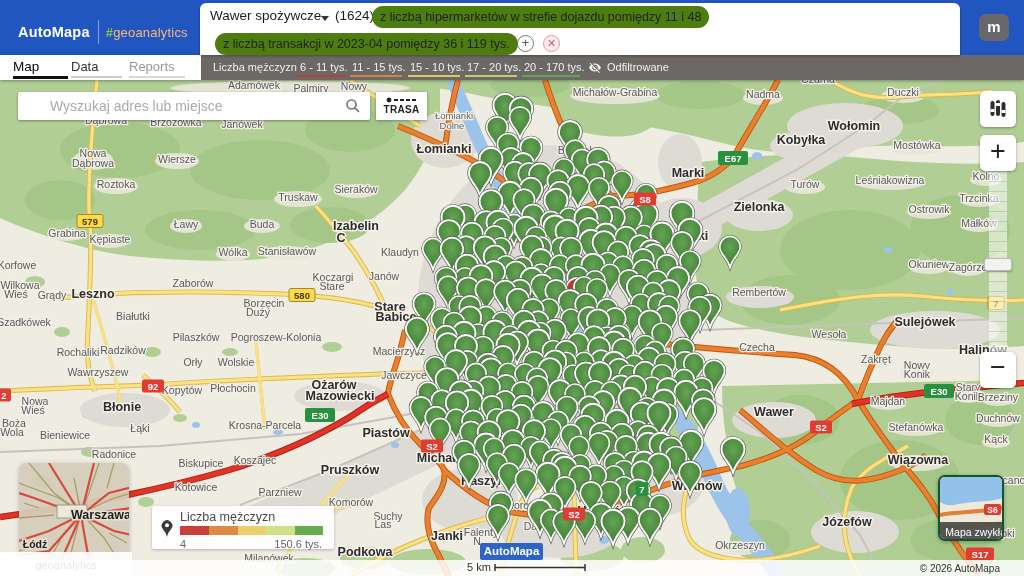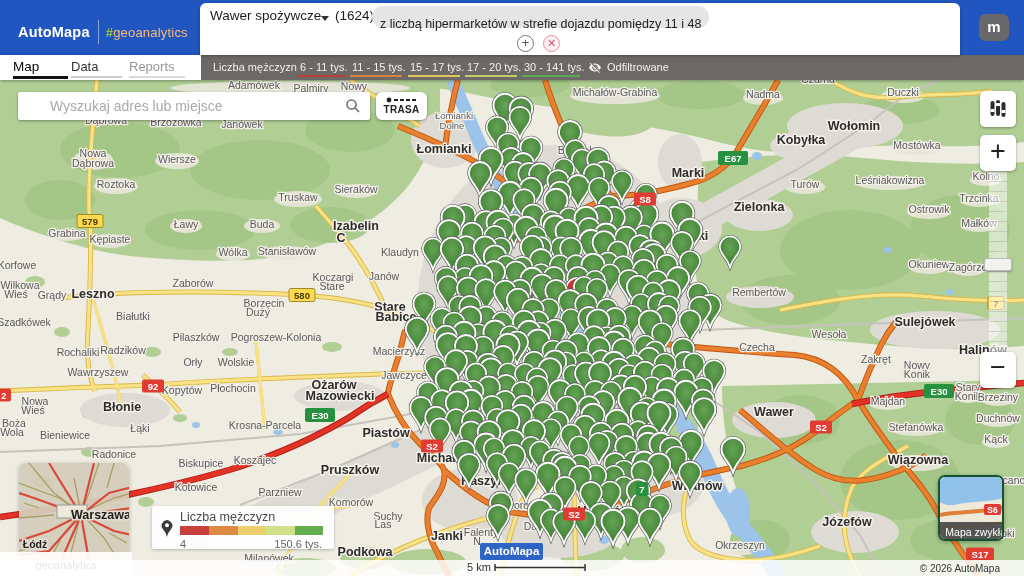--- a/index.html
+++ b/index.html
@@ -7,21 +7,21 @@
 
 #hdr{position:absolute;left:0;top:0;width:1024px;height:55px;background:#2156c0;z-index:30}
 #logo{position:absolute;left:18px;top:20px;color:#fff;font-size:14.5px;font-weight:bold;letter-spacing:.2px}
 #logo .sep{display:inline-block;width:1px;height:24px;background:rgba(255,255,255,.45);margin:0 7px -7px 8px}
 #logo .hash{color:#8dc63f;font-weight:bold;font-size:13px}
 #logo .geo{color:#fdba74;font-weight:normal;font-size:13px}
 #panel{position:absolute;left:200px;top:3px;width:760px;height:52px;background:#fff;border-radius:6px 6px 0 0;box-shadow:0 1px 3px rgba(0,0,0,.3);z-index:31}
 #panel .t1{position:absolute;left:10px;top:5px;font-size:13.5px;color:#1c1c1c}
 #panel .caret{position:absolute;left:121px;top:13px;width:0;height:0;border-left:4.5px solid transparent;border-right:4.5px solid transparent;border-top:5px solid #333}
 #panel .cnt{position:absolute;left:135px;top:5px;font-size:13.5px;color:#1c1c1c}
-.pill{position:absolute;background:#e5e5e5;border-radius:12px;font-size:12.5px;color:#222;height:22px;line-height:22px;padding:7px 8px}
+.pill{position:absolute;background:#4d7c0f;border-radius:12px;font-size:12.5px;color:#222;height:22px;line-height:22px;padding:0 8px}
 #pill1{left:172px;top:3px}
 #pill2{left:15px;top:30px}
 .cbtn{position:absolute;top:32px;width:17px;height:17px;border-radius:50%;text-align:center}
 #badd{left:317px;border:1.6px solid #777;color:#555;font-size:13px;line-height:14px}
 #bdel{left:343px;border:1.6px solid #e591a2;background:#fdeef1;color:#d6536b;font-size:11px;line-height:14px}
 #mbtn{position:absolute;left:979px;top:14px;width:30px;height:27px;background:#68686a;border-radius:7px;color:#fff;font-weight:bold;font-size:15px;text-align:center;line-height:26px;z-index:32}
 
 #bar{position:absolute;left:0;top:55px;width:1024px;height:25px;background:#fff;z-index:30;box-shadow:0 1px 3px rgba(0,0,0,.35)}
 #gbar{position:absolute;left:201px;top:0;width:823px;height:25px;background:#6b6865}
 .tab{position:absolute;top:4px;font-size:13px}
@@ -32,21 +32,21 @@
 #ulMap{left:13px;width:55px;background:#111}
 #ulData{left:71px;width:51px;height:2px;background:#ccc}
 #ulRep{left:129px;width:56px;height:2px;background:#d9d9d9}
 #gbar .gt{position:absolute;top:6px;font-size:11px;color:#f2f2f2;white-space:nowrap}
 #gbar .gu{position:absolute;top:20px;height:2px}
 
 #map{position:absolute;left:0;top:80px;width:1024px;height:496px}
 
 #search{position:absolute;left:18px;top:92px;width:352px;height:28px;background:#fff;border-radius:2px;box-shadow:0 1px 3px rgba(0,0,0,.35);z-index:20}
 #search .ph{position:absolute;left:32px;top:6px;font-size:14px;color:#aaa}
-#trasa{position:absolute;left:376px;top:92px;width:51px;height:28px;background:#fff;border-radius:6px;box-shadow:0 1px 3px rgba(0,0,0,.35);z-index:20;text-align:center}
+#trasa{position:absolute;left:376px;top:92px;width:51px;height:28px;background:#fff;border-radius:0;box-shadow:0 1px 3px rgba(0,0,0,.35);z-index:20;text-align:center}
 #trasa .tt{font-size:10px;font-weight:bold;color:#222;margin-top:12px;letter-spacing:.3px}
 .rbtn{position:absolute;left:980px;width:36px;height:36px;background:#fff;border-radius:5px;box-shadow:0 1px 3px rgba(0,0,0,.35);z-index:20;text-align:center}
 #beq{top:91px}#bplus{top:135px;font-size:27px;color:#222;line-height:33px}
 #bminus{top:352px;font-size:27px;color:#222;line-height:30px}
 #ztrack{position:absolute;left:989px;top:171px;width:18px;height:181px;background:rgba(255,255,255,.55);z-index:19;background-image:repeating-linear-gradient(to bottom,rgba(120,120,120,.25) 0 1px,transparent 1px 10px)}
 #zhandle{position:absolute;left:984px;top:258px;width:28px;height:13px;background:#f2f2f0;border:1px solid #bbb;border-radius:3px;box-shadow:0 1px 2px rgba(0,0,0,.3);z-index:21}
 #minimap{position:absolute;left:19px;top:463px;width:110px;height:98px;border-radius:7px;z-index:18;overflow:hidden;box-shadow:0 1px 4px rgba(0,0,0,.25)}
 #legend{position:absolute;left:152px;top:506px;width:182px;height:43px;background:rgba(255,255,255,.94);border-radius:2px;box-shadow:0 1px 3px rgba(0,0,0,.25);z-index:22}
 #legend .lt{position:absolute;left:28px;top:4px;font-size:12.5px;color:#4a4a4a}
 #legend .num{position:absolute;top:32px;font-size:11px;color:#666}
@@ -777,42 +777,43 @@
 </svg>
 
 <div id="hdr">
 <div id="logo">AutoMapa<span class="sep"></span><span class="hash">#</span><span class="geo">geoanalytics</span></div>
 </div>
 <div id="panel">
  <div class="t1">Wawer spożywcze</div>
       <div class="caret"></div>
       <div class="cnt">(1624)</div>
  <div class="pill" id="pill1">z liczbą hipermarketów w strefie dojazdu pomiędzy 11 i 48</div>
+ <div class="pill" id="pill2">z liczbą transakcji w 2023-04 pomiędzy 36 i 119 tys.</div>
  <div class="cbtn" id="badd">+</div>
       <div class="cbtn" id="bdel">✕</div>
 </div>
 <div id="mbtn">m</div>
 <div id="bar">
  <span class="tab" id="tbMap">Map</span>
       <span class="tab" id="tbData">Data</span>
       <span class="tab" id="tbRep">Reports</span>
  <div class="tul" id="ulMap"></div>
       <div class="tul" id="ulData"></div>
       <div class="tul" id="ulRep"></div>
  <div id="gbar">
   <span class="gt" style="left:12px">Liczba mężczyzn</span>
   <span class="gt" style="left:99px">6 - 11 tys.</span>
         <div class="gu" style="left:97px;width:48px;background:#b8413a"></div>
   <span class="gt" style="left:151px">11 - 15 tys.</span>
         <div class="gu" style="left:149px;width:52px;background:#d8823b"></div>
-  <span class="gt" style="left:209px">15 - 17 tys.</span>
+  <span class="gt" style="left:209px">15 - 10 tys.</span>
         <div class="gu" style="left:207px;width:52px;background:#dcc95a"></div>
   <span class="gt" style="left:266px">17 - 20 tys.</span>
         <div class="gu" style="left:264px;width:52px;background:#bed065"></div>
-  <span class="gt" style="left:323px">30 - 141 tys.</span>
+  <span class="gt" style="left:323px">20 - 170 tys.</span>
         <div class="gu" style="left:321px;width:58px;background:#5fa853"></div>
   <svg style="position:absolute;left:387px;top:6px" width="14" height="13" viewBox="0 0 24 24">
           <path fill="#eee" d="M12 7c2.76 0 5 2.24 5 5 0 .65-.13 1.26-.36 1.83l2.92 2.92c1.51-1.26 2.7-2.89 3.43-4.75-1.73-4.39-6-7.5-11-7.5-1.4 0-2.74.25-3.98.7l2.16 2.16C10.74 7.13 11.35 7 12 7zM2 4.27l2.28 2.28.46.46C3.08 8.3 1.78 10.02 1 12c1.73 4.39 6 7.5 11 7.5 1.55 0 3.03-.3 4.38-.84l.42.42L19.73 22 21 20.73 3.27 3 2 4.27zM7.53 9.8l1.55 1.55c-.05.21-.08.43-.08.65 0 1.66 1.34 3 3 3 .22 0 .44-.03.65-.08l1.55 1.55c-.67.33-1.41.53-2.2.53-2.76 0-5-2.24-5-5 0-.79.2-1.53.53-2.2zm4.31-.78l3.15 3.15.02-.16c0-1.66-1.34-3-3-3l-.17.01z"></path>
         </svg>
   <span class="gt" style="left:406px">Odfiltrowane</span>
  </div>
 </div>
 <div id="search">
       <span class="ph">Wyszukaj adres lub miejsce</span>
 <svg style="position:absolute;right:8px;top:5px" width="18" height="18" viewBox="0 0 24 24">

